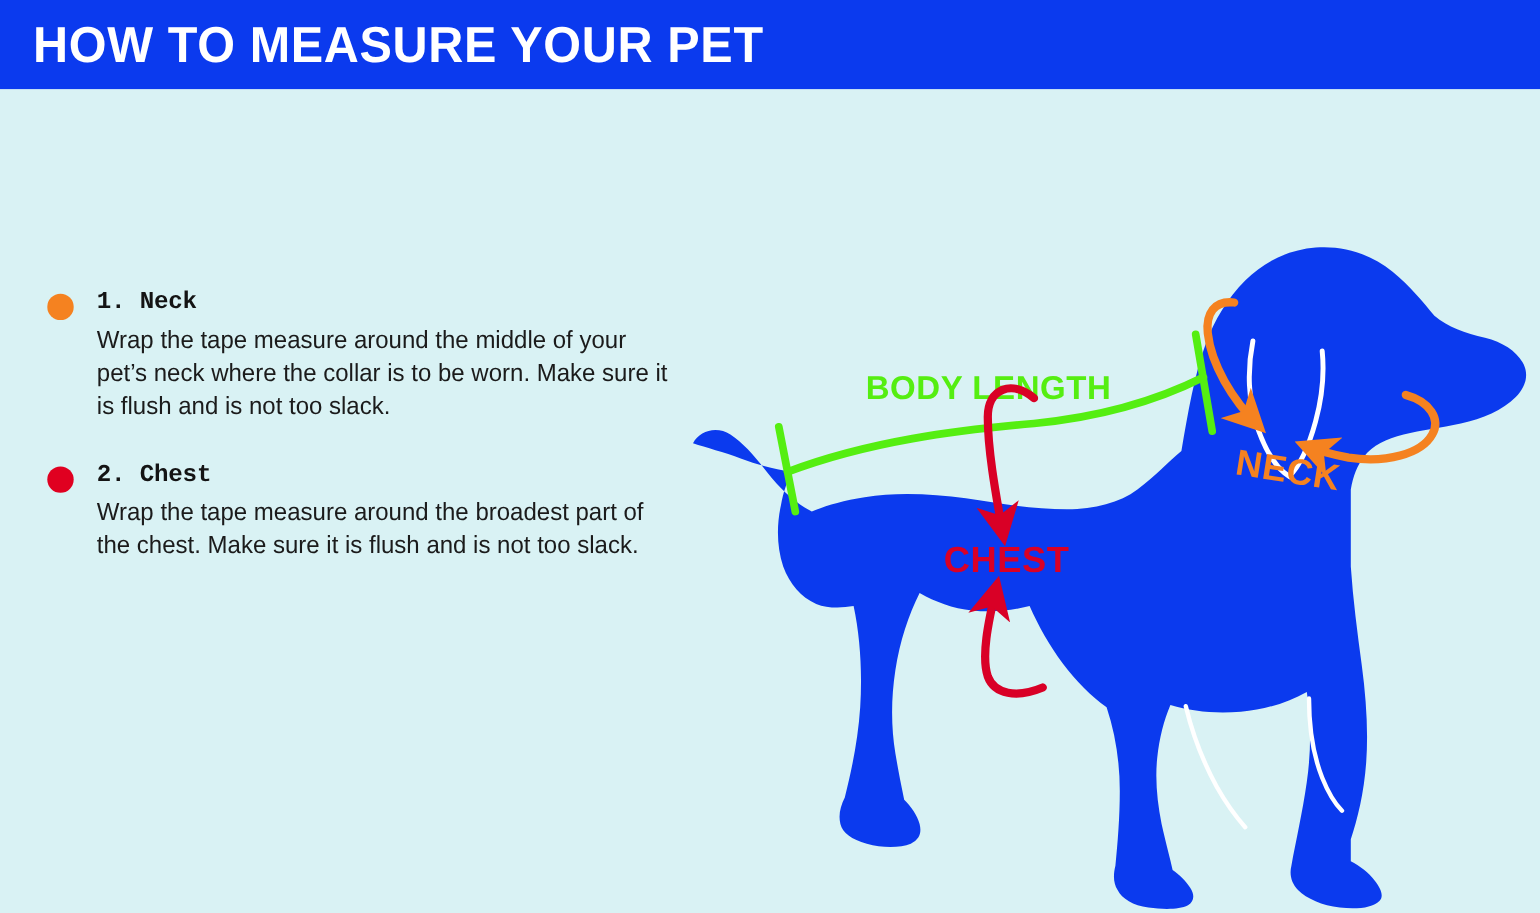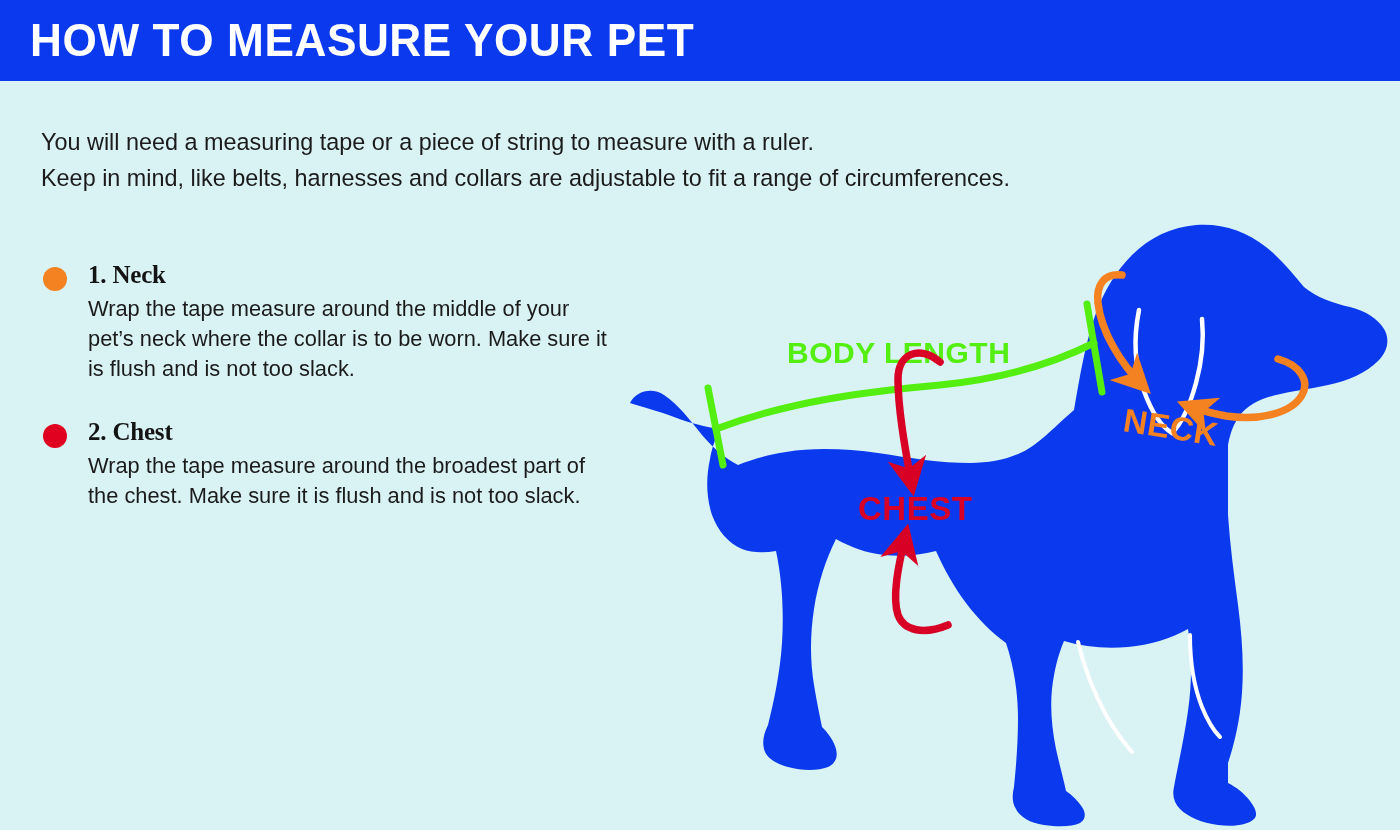--- a/index.html
+++ b/index.html
@@ -77,23 +77,23 @@
   .step-bullet {
     position: absolute;
     left: 2px;
     top: 9px;
     width: 24px;
     height: 24px;
     border-radius: 50%;
   }
   .step-title {
     margin: 0 0 2px 47px;
-    font-family: Liberation Serif, serif;
+    font-family: Liberation Mono, monospace;
     font-weight: bold;
-    font-size: 25px;
+    font-size: 22px;
     line-height: 34px;
     color: #141414;
     letter-spacing: -0.2px;
   }
   .step-body {
     margin: 0 0 0 47px;
     font-family: "Liberation Sans", sans-serif;
     font-size: 22.5px;
     line-height: 30px;
     color: #1b1b1b;
@@ -123,24 +123,20 @@
 </style>
 </head>
 <body>
 
 <div id="page">
 
   <div id="header-bar">
     <div id="header-title">HOW TO MEASURE YOUR PET</div>
   </div>
 
-  <div id="intro">
-    <div class="line">You will need a measuring tape or a piece of string to measure with a ruler.</div>
-    <div class="line">Keep in mind, like belts, harnesses and collars are adjustable to fit a range of circumferences.</div>
-  </div>
 
   <div id="steps">
 
     <div class="step">
       <span class="step-bullet" style="background:#f58220"></span>
       <p class="step-title">1. Neck</p>
       <p class="step-body">Wrap the tape measure around the middle of your pet’s neck where the collar is to be worn. Make sure it is flush and is not too slack.</p>
     </div>
 
     <div class="step" style="margin-top:31px">

